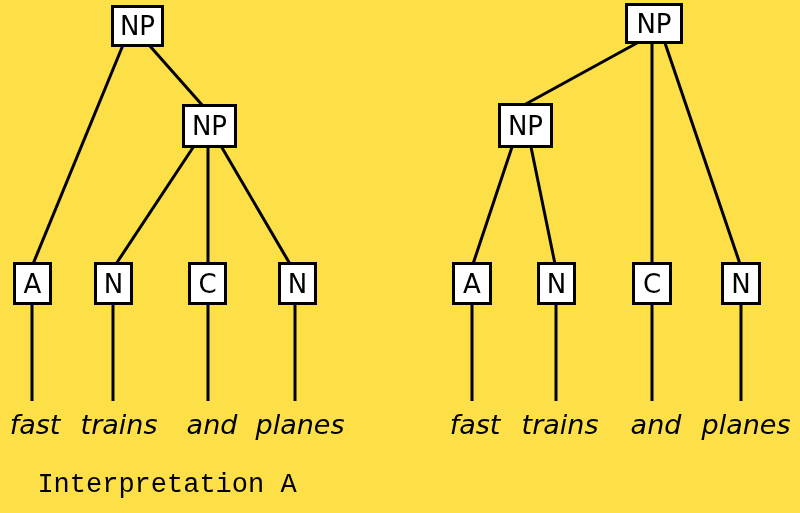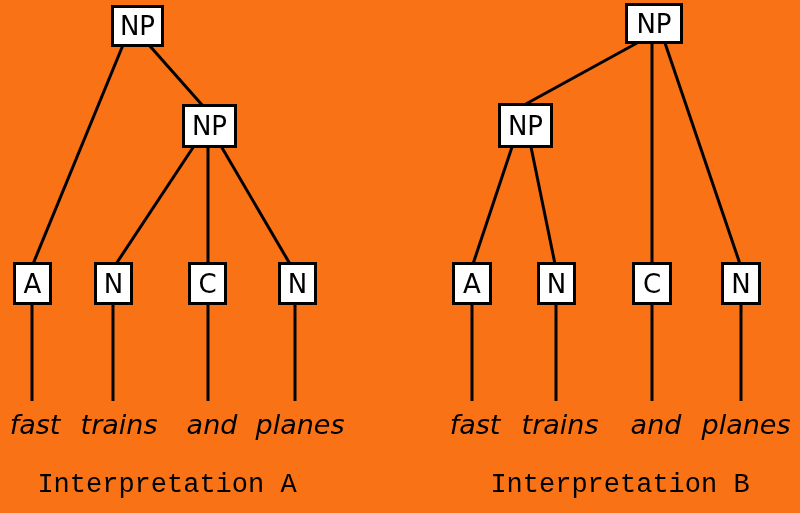--- a/index.html
+++ b/index.html
@@ -1,21 +1,21 @@
 <!DOCTYPE html>
 <html><head>
 <meta charset="utf-8">
 <style>
   html,body{margin:0;padding:0;}
   body{
     width:800px;height:513px;background:#ffffff;
     font-family:"DejaVu Sans","Liberation Sans",sans-serif;
     color:#000;overflow:hidden;
   }
-  .canvas{position:relative;width:800px;height:513px;background:#f97316;}
+  .canvas{position:relative;width:800px;height:513px;background:#fde047;}
   .edges{position:absolute;left:0;top:0;width:800px;height:513px;}
   .node{
     position:absolute;box-sizing:border-box;
     border:3px solid #000;background:#ffffff;
     display:flex;align-items:center;justify-content:center;
     font-size:26px;line-height:1;color:#000;
   }
   .word{
     position:absolute;transform:translateX(-50%);
     font-size:27px;font-style:italic;line-height:1.3;
@@ -73,15 +73,14 @@
   <div class="node" style="left:452px;top:262px;width:40px;height:43px">A</div>
   <div class="node" style="left:537px;top:262px;width:39px;height:43px">N</div>
   <div class="node" style="left:632px;top:262px;width:40px;height:43px">C</div>
   <div class="node" style="left:721px;top:262px;width:40px;height:43px">N</div>
 
   <div class="word" style="left:475px;top:407px">fast</div>
   <div class="word" style="left:560px;top:407px">trains</div>
   <div class="word" style="left:656px;top:407px">and</div>
   <div class="word" style="left:746px;top:407px">planes</div>
 
-  <div class="caption" style="left:620px;top:469px">Interpretation B</div>
 
 </div>
 
 </body></html>

